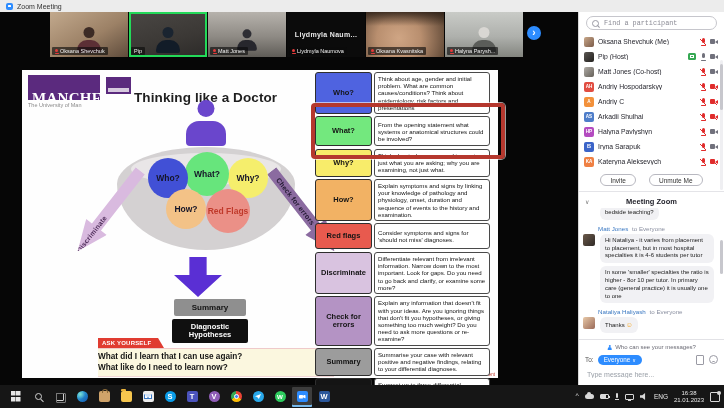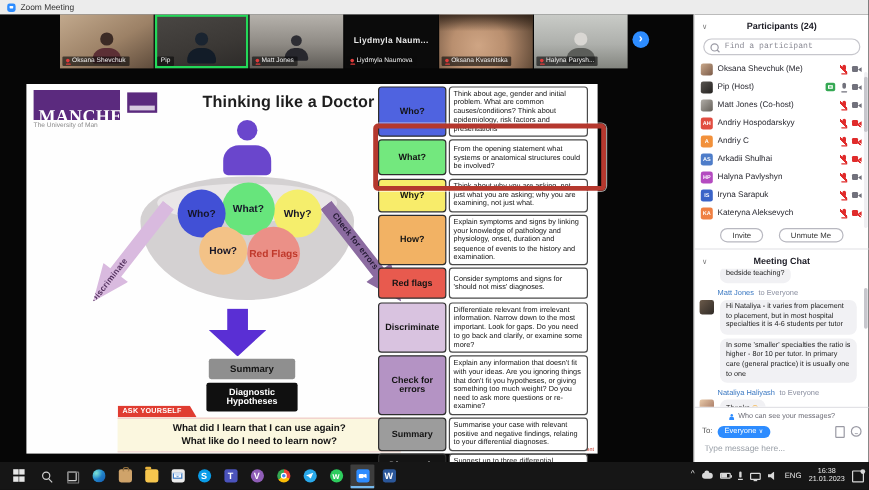--- a/index.html
+++ b/index.html
@@ -44,21 +44,21 @@
     background:#2d8cff;color:#fff;font-size:10px;line-height:13px;text-align:center;font-weight:bold;z-index:6;}
   
   .slide{position:absolute;left:22px;top:70px;width:476px;height:308px;background:#fefefe;z-index:2;}
   .logo1{position:absolute;left:6px;top:5px;width:72px;height:25px;background:#5b2a7e;color:#fff;
     overflow:hidden;font-family:"Liberation Serif",serif;padding:3px 0 0 4px;box-sizing:border-box;}
   .logo1 .l1{font-size:15px;font-weight:bold;letter-spacing:.3px;white-space:nowrap;margin-top:12px;}
   .logo1 .l2{font-size:6px;text-align:right;padding-right:3px;}
   .logo-sub{position:absolute;left:6px;top:32px;font-size:5.5px;color:#8a8a8a;white-space:nowrap;}
   .logo2{position:absolute;left:84px;top:7px;width:25px;height:17px;background:#5b2a7e;}
   .logo2::after{content:"";position:absolute;left:2px;bottom:2px;right:2px;height:4px;background:rgba(255,255,255,.75);}
-  .slide-title{position:absolute;left:112px;top:7px;width:178px;text-align:right;
+  .slide-title{position:absolute;left:112px;top:20px;width:178px;text-align:left;
     font-size:13.5px;font-weight:bold;color:#1e1e1e;letter-spacing:.1px;}
   .person{position:absolute;left:161px;top:30px;width:46px;height:46px;}
   .person::before{content:"";position:absolute;left:50%;top:0;transform:translateX(-50%);width:17px;height:17px;border-radius:50%;background:#6a46cc;}
   .person::after{content:"";position:absolute;left:50%;bottom:0;transform:translateX(-50%);width:40px;height:25px;border-radius:13px 13px 4px 4px;background:#6a46cc;}
   .bowl{position:absolute;left:95px;top:77px;width:178px;height:103px;background:#d4d1d2;
     border-radius:50% 50% 50% 50% / 36% 36% 64% 64%;}
   .bowl::before{content:"";position:absolute;left:14px;top:6px;width:150px;height:32px;border-radius:50%;background:#e9e6e7;}
   .circ{position:absolute;border-radius:50%;display:flex;align-items:center;justify-content:center;
     text-align:center;font-weight:bold;font-size:8.5px;color:#151528;line-height:1.05;}
   .circ-who{left:126px;top:88px;width:40px;height:40px;z-index:4;}
@@ -78,21 +78,21 @@
     clip-path:polygon(32% 0,68% 0,68% 45%,100% 45%,50% 100%,0 45%,32% 45%);}
   .summary-box{position:absolute;left:152px;top:229px;width:72px;height:17px;background:#8f8f8f;border-radius:2px;
     display:flex;align-items:center;justify-content:center;font-size:8px;font-weight:bold;color:#151515;}
   .diag-box{position:absolute;left:150px;top:249px;width:76px;height:24px;background:#101010;border-radius:2px;
     display:flex;align-items:center;justify-content:center;text-align:center;font-size:7.5px;font-weight:bold;color:#fff;line-height:1.1;padding:0 8px;box-sizing:border-box;}
   .ribbon{position:absolute;left:76px;top:268px;width:66px;height:10px;background:#e03c31;color:#fff;
     font-size:6px;font-weight:bold;line-height:10px;padding-left:4px;box-sizing:border-box;
     clip-path:polygon(0 0,91% 0,100% 100%,0 100%);letter-spacing:.2px;}
   .cream{position:absolute;left:76px;top:278px;width:236px;height:27px;background:#fbf7df;
     border-top:1px solid #efcaca;border-bottom:1px solid #f3d8d8;display:flex;flex-direction:column;
-    align-items:center;justify-content:center;gap:1px;}
+    align-items:flex-start;justify-content:center;gap:1px;}
   .cream div{font-size:8.2px;font-weight:bold;color:#141414;line-height:1.2;}
   .credit{position:absolute;right:3px;bottom:1px;font-size:4.5px;color:#c0392b;}
   .t-col{position:absolute;left:293px;top:2px;width:175px;display:flex;flex-direction:column;gap:2.5px;}
   .t-row{display:flex;gap:2px;align-items:stretch;}
   .t-label{width:57px;flex:none;border:1px solid #2e2e2e;border-radius:3px;display:flex;align-items:center;
     justify-content:center;text-align:center;font-size:7.5px;font-weight:bold;color:#141414;line-height:1.1;padding:1px;box-sizing:border-box;}
   .t-text{flex:1;border:1px solid #4a4a4a;border-radius:3px;background:#fff;padding:2px 3px;
     font-size:6.1px;line-height:1.18;color:#141414;display:flex;flex-direction:column;justify-content:center;box-sizing:border-box;}
   div.t-row:nth-of-type(1){min-height:32px;} div.t-row:nth-of-type(2){min-height:30px;}
   div.t-row:nth-of-type(3){min-height:27px;} div.t-row:nth-of-type(4){min-height:31px;}
@@ -421,24 +421,20 @@
           </span>
           <span class="t-text">Suggest up to three differential diagnoses with justification. What conditions do you need to exclude?</span>
         </div>
       </div>
 
     <div class="highlight-box"></div>
   </div>
 
   <div class="panel">
 
-    <div class="sec-header">
-      <span class="chev">∨</span>
-      <span class="sec-title">Participants (24)</span>
-    </div>
 
     <div class="search-wrap">
       <div class="search-box">
         <span class="search-glyph"></span>
         <input type="text" placeholder="Find a participant" style="">
       </div>
     </div>
 
     <div class="p-list">
 
@@ -560,21 +556,21 @@
         </div>
       </div>
 
     <div class="p-buttons">
       <button class="pill-btn">Invite</button>
       <button class="pill-btn">Unmute Me</button>
     </div>
 
     <div class="sec-header">
       <span class="chev">∨</span>
-      <span class="sec-title">Meeting Chat</span>
+      <span class="sec-title">Meeting Zoom</span>
     </div>
 
     <div class="chat-list">
 
         <div class="chat-item ci-bubble-partial">
 
           <span class="cav-slot">
             
           </span>
           <span class="bubble"><span>bedside teaching?</span></span>

